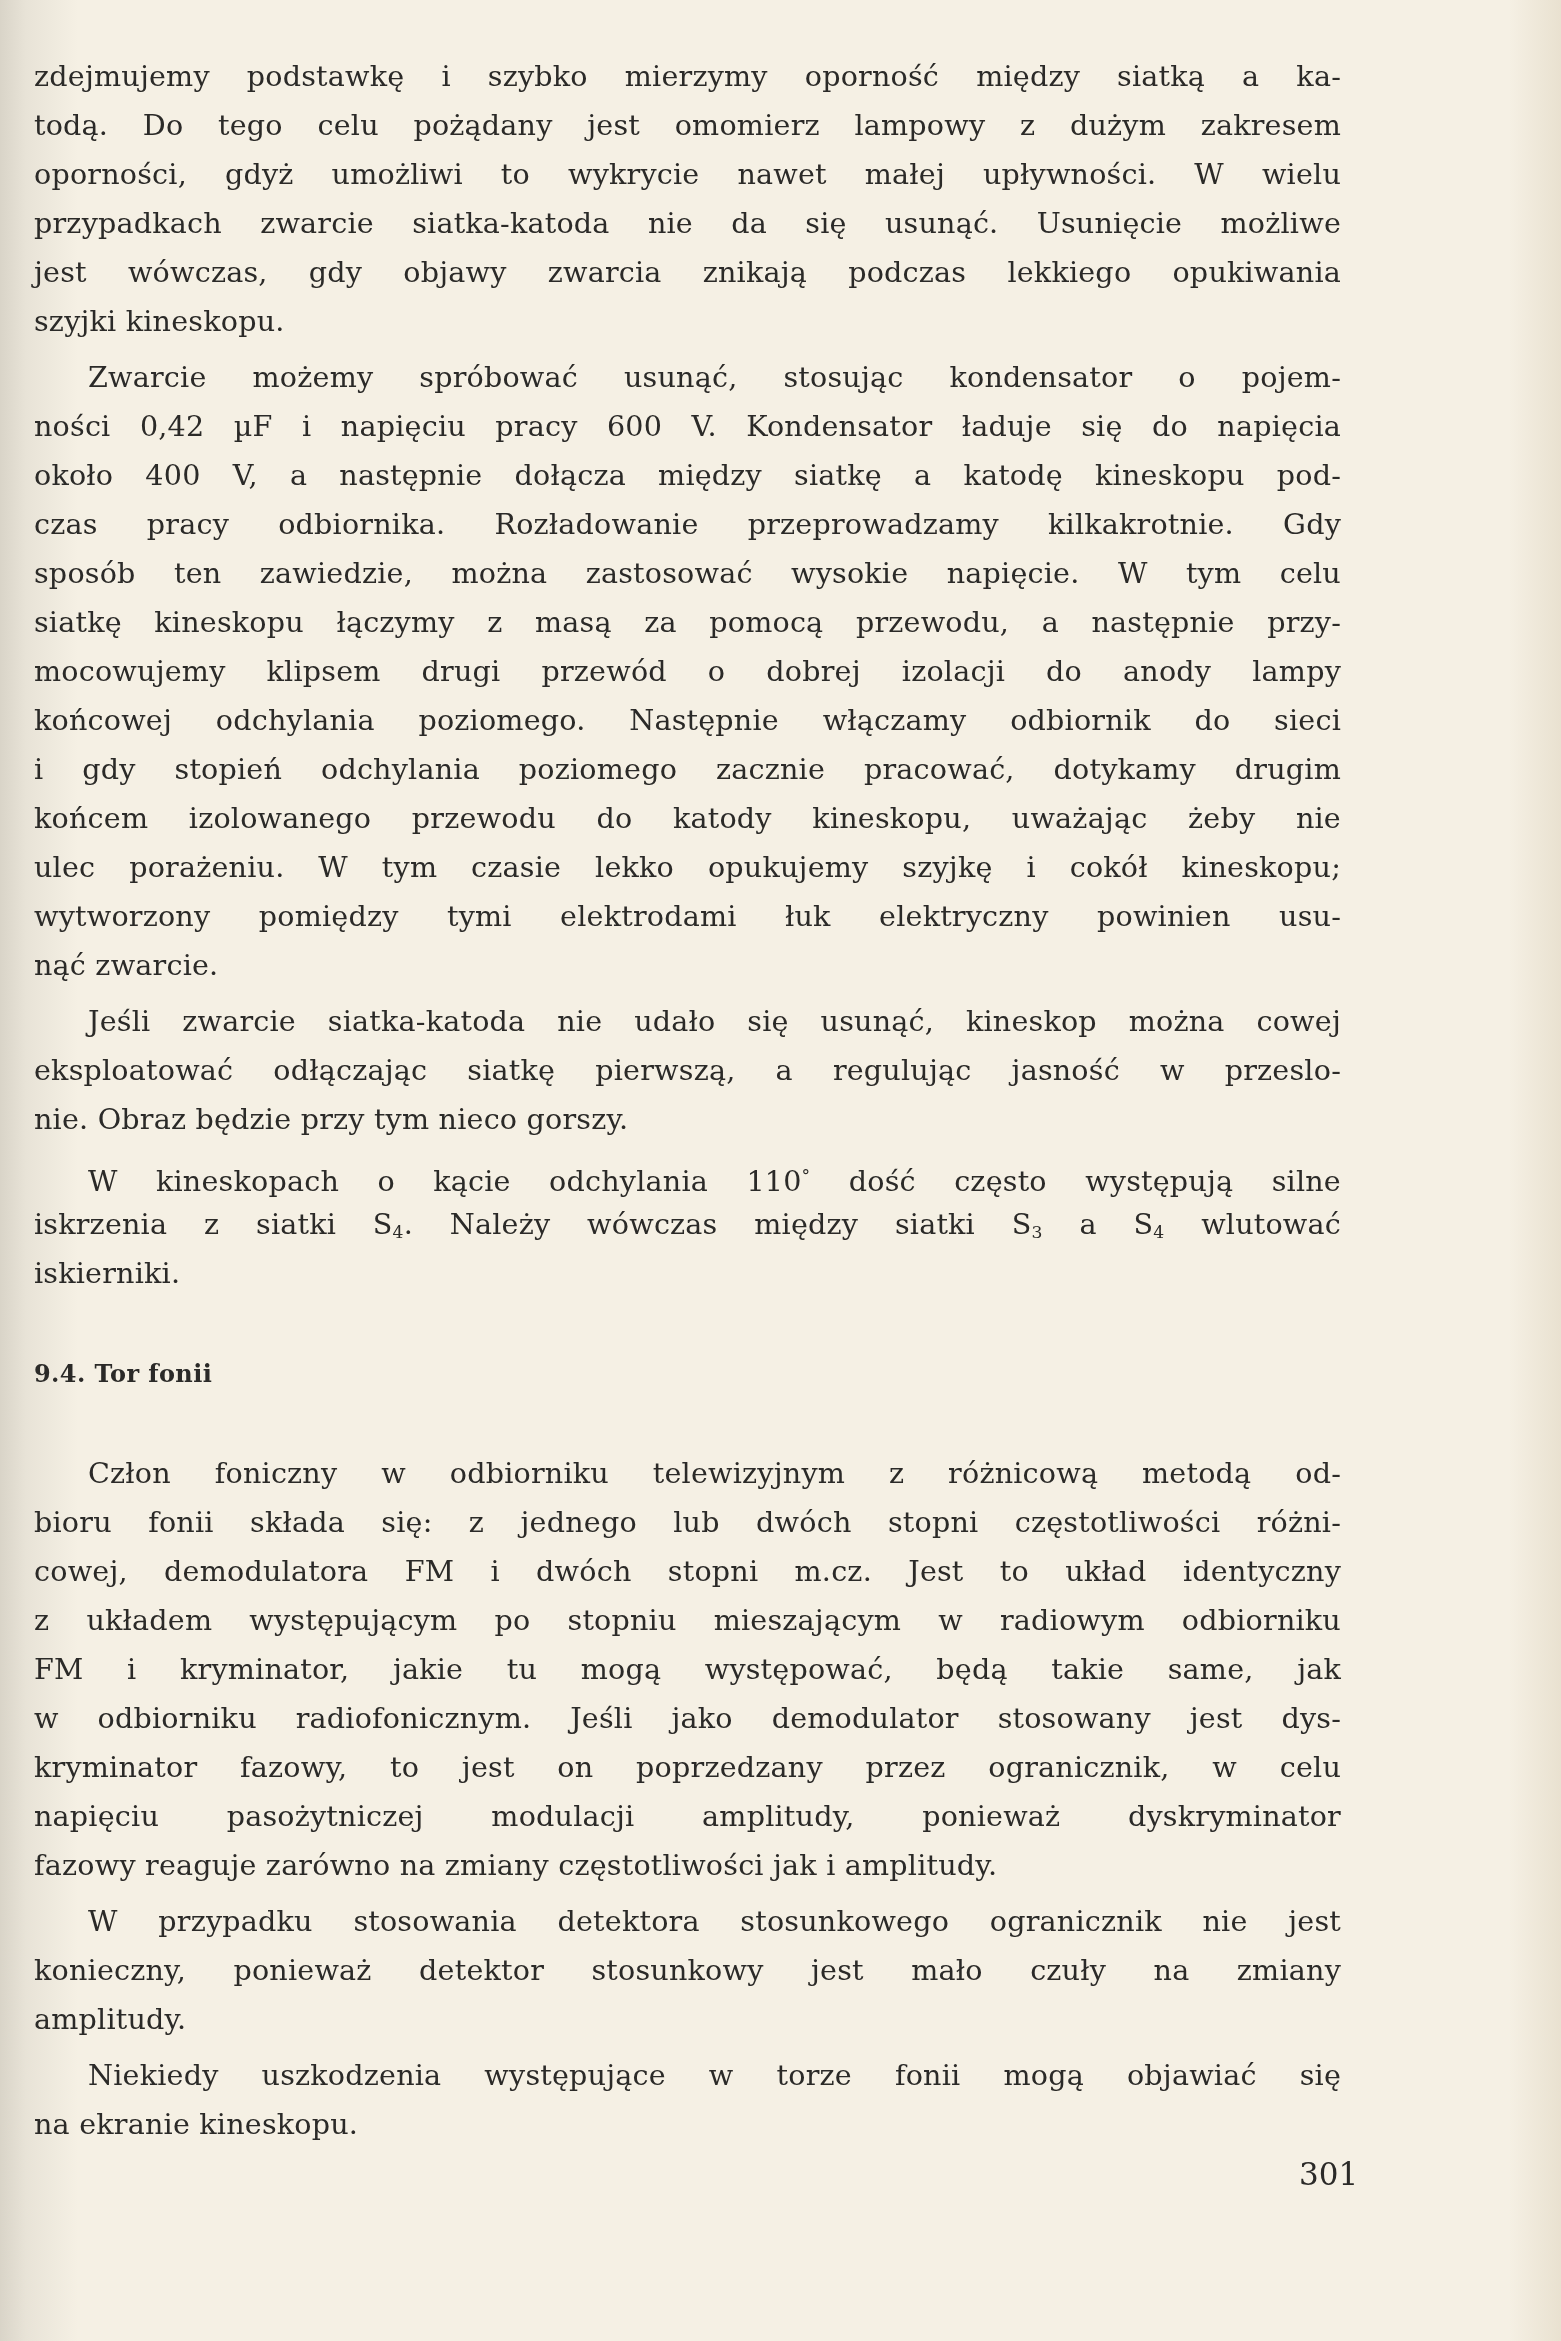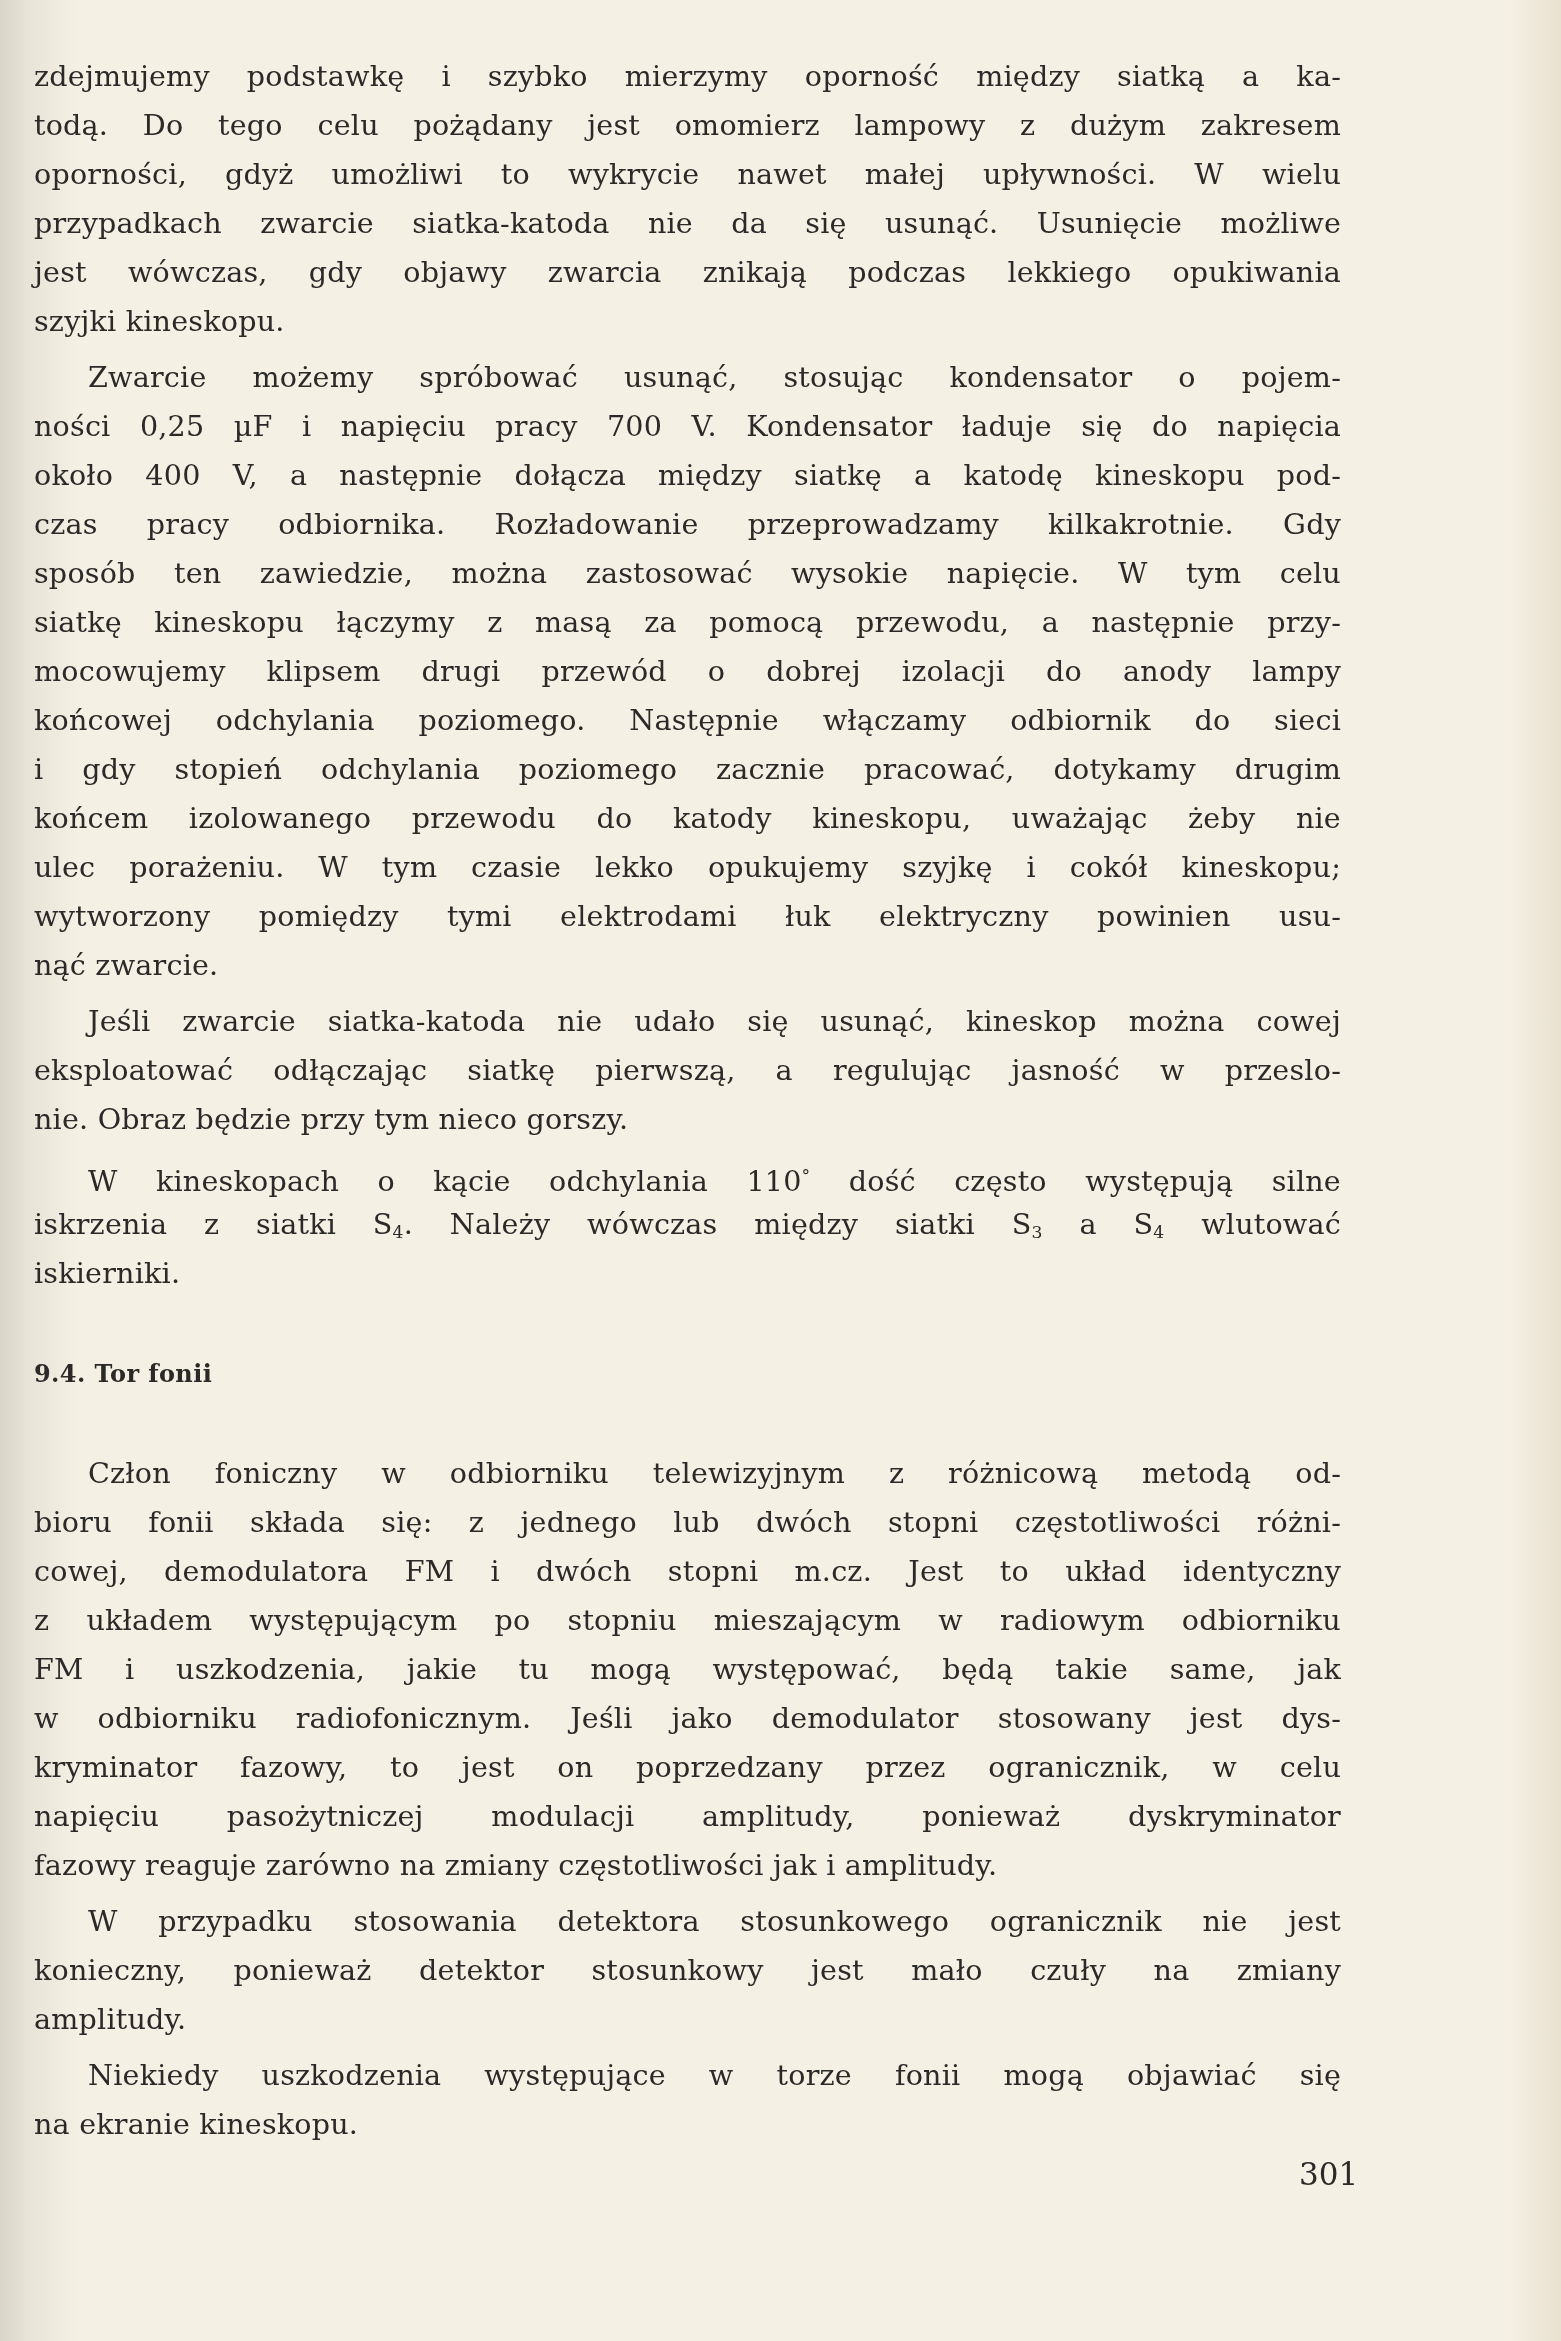--- a/index.html
+++ b/index.html
@@ -64,21 +64,21 @@
     <span class="line">zdejmujemy podstawkę i szybko mierzymy oporność między siatką a ka-</span>
     <span class="line">todą. Do tego celu pożądany jest omomierz lampowy z dużym zakresem</span>
     <span class="line">oporności, gdyż umożliwi to wykrycie nawet małej upływności. W wielu</span>
     <span class="line">przypadkach zwarcie siatka-katoda nie da się usunąć. Usunięcie możliwe</span>
     <span class="line">jest wówczas, gdy objawy zwarcia znikają podczas lekkiego opukiwania</span>
     <span class="line last">szyjki kineskopu.</span>
   </div>
 
   <div class="para">
     <span class="line indent">Zwarcie możemy spróbować usunąć, stosując kondensator o pojem-</span>
-    <span class="line">ności 0,25 µF i napięciu pracy 700 V. Kondensator ładuje się do napięcia</span>
+    <span class="line">ności 0,42 µF i napięciu pracy 600 V. Kondensator ładuje się do napięcia</span>
     <span class="line">około 400 V, a następnie dołącza między siatkę a katodę kineskopu pod-</span>
     <span class="line">czas pracy odbiornika. Rozładowanie przeprowadzamy kilkakrotnie. Gdy</span>
     <span class="line">sposób ten zawiedzie, można zastosować wysokie napięcie. W tym celu</span>
     <span class="line">siatkę kineskopu łączymy z masą za pomocą przewodu, a następnie przy-</span>
     <span class="line">mocowujemy klipsem drugi przewód o dobrej izolacji do anody lampy</span>
     <span class="line">końcowej odchylania poziomego. Następnie włączamy odbiornik do sieci</span>
     <span class="line">i gdy stopień odchylania poziomego zacznie pracować, dotykamy drugim</span>
     <span class="line">końcem izolowanego przewodu do katody kineskopu, uważając żeby nie</span>
     <span class="line">ulec porażeniu. W tym czasie lekko opukujemy szyjkę i cokół kineskopu;</span>
     <span class="line">wytworzony pomiędzy tymi elektrodami łuk elektryczny powinien usu-</span>
@@ -97,21 +97,21 @@
     <span class="line last">iskierniki.</span>
   </div>
 
   <div class="heading">9.4. Tor fonii</div>
 
   <div class="para">
     <span class="line indent">Człon foniczny w odbiorniku telewizyjnym z różnicową metodą od-</span>
     <span class="line">bioru fonii składa się: z jednego lub dwóch stopni częstotliwości różni-</span>
     <span class="line">cowej, demodulatora FM i dwóch stopni m.cz. Jest to układ identyczny</span>
     <span class="line">z układem występującym po stopniu mieszającym w radiowym odbiorniku</span>
-    <span class="line">FM i uszkodzenia, jakie tu mogą występować, będą takie same, jak</span>
+    <span class="line">FM i kryminator, jakie tu mogą występować, będą takie same, jak</span>
     <span class="line">w odbiorniku radiofonicznym. Jeśli jako demodulator stosowany jest dys-</span>
     <span class="line">kryminator fazowy, to jest on poprzedzany przez ogranicznik, w celu</span>
     <span class="line">napięciu pasożytniczej modulacji amplitudy, ponieważ dyskryminator</span>
     <span class="line last">fazowy reaguje zarówno na zmiany częstotliwości jak i amplitudy.</span>
   </div>
 
   <div class="para">
     <span class="line indent">W przypadku stosowania detektora stosunkowego ogranicznik nie jest</span>
     <span class="line">konieczny, ponieważ detektor stosunkowy jest mało czuły na zmiany</span>
     <span class="line last">amplitudy.</span>

